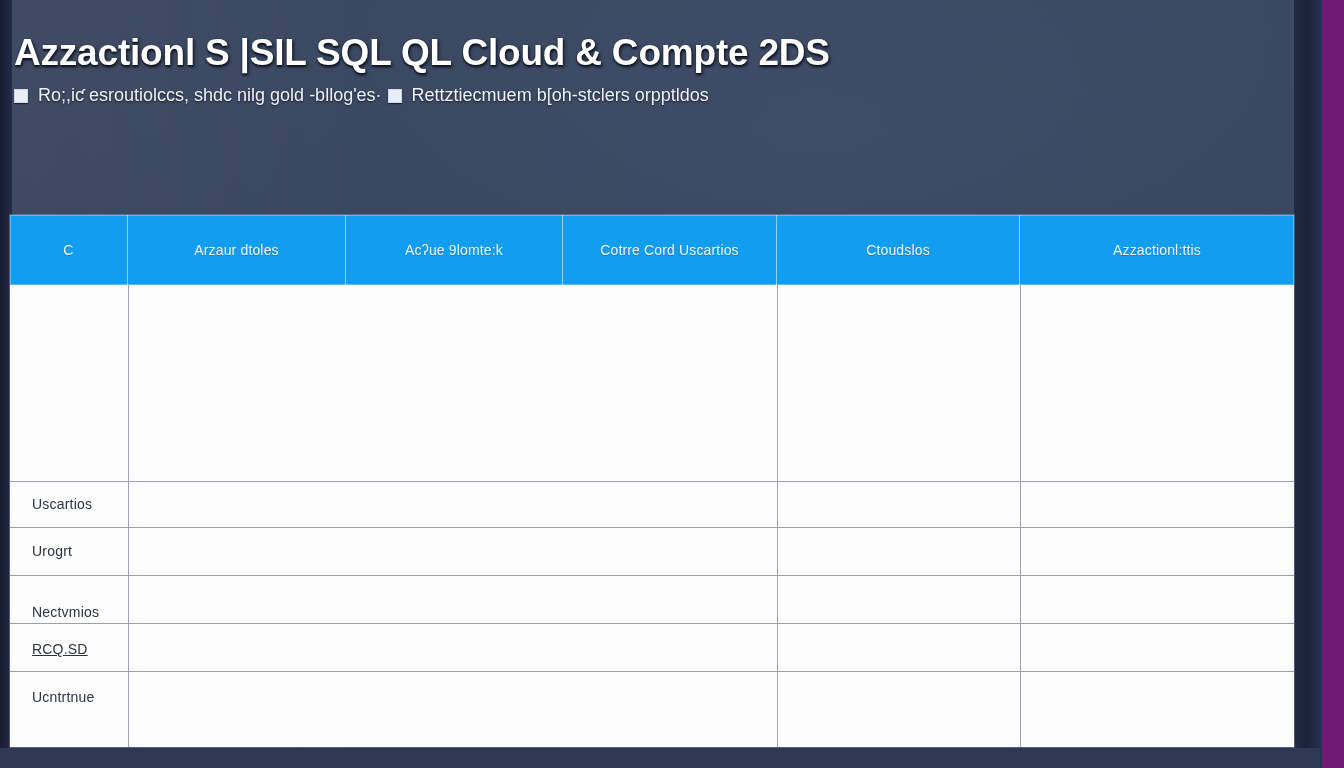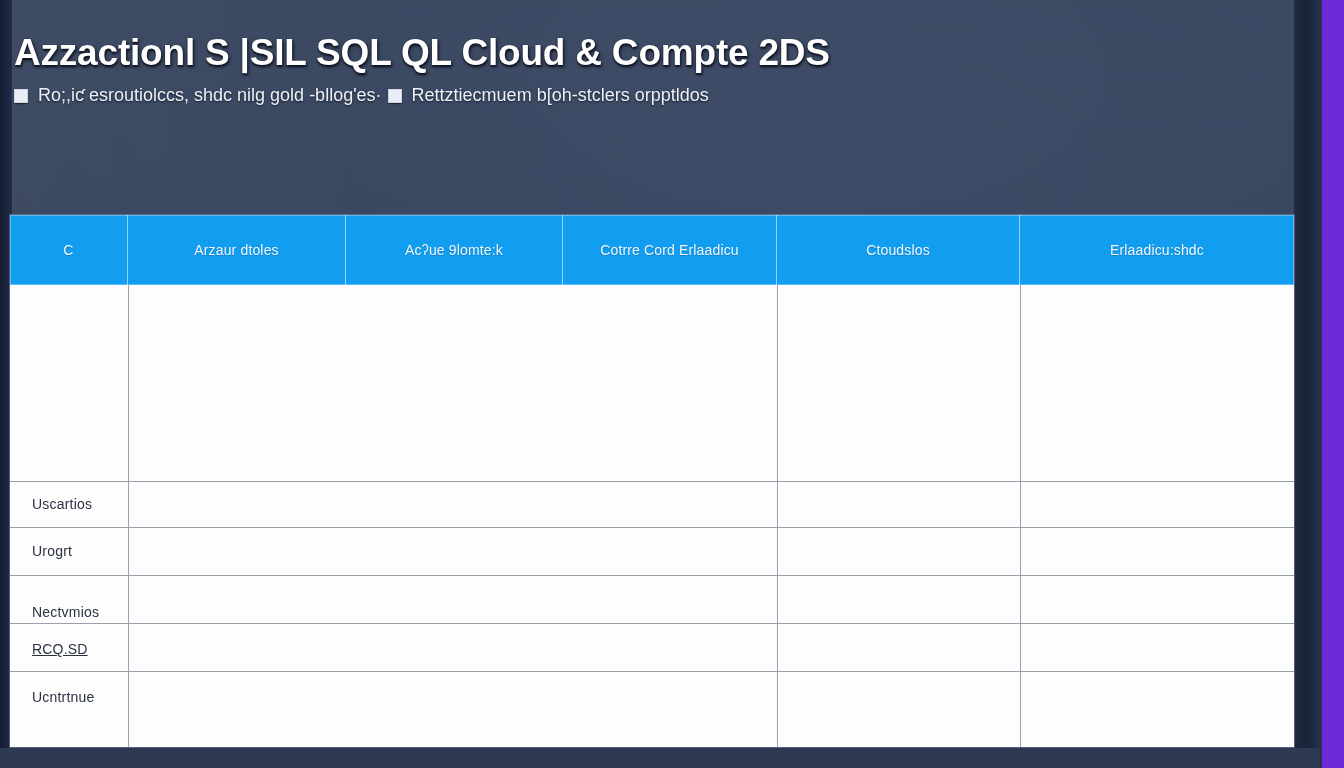--- a/index.html
+++ b/index.html
@@ -11,21 +11,21 @@
     width: 1344px;
     height: 768px;
     overflow: hidden;
     font-family: "Liberation Sans", sans-serif;
   }
 
   #screen {
     position: relative;
     width: 1344px;
     height: 768px;
-    background: #6d28d9;
+    background: #701a75;
     overflow: hidden;
   }
 
   
   .slide-bg {
     position: absolute;
     left: 0;
     top: 0;
     width: 1320px;
     height: 768px;
@@ -221,23 +221,23 @@
       </div>
     </div>
   </div>
 
   <div class="table-wrap">
 
     <div class="thead">
       <div class="th c0">C</div>
       <div class="th c1">Arzaur dtoles</div>
       <div class="th c2">Acʔue 9lomte:k</div>
-      <div class="th c3">Cotrre Cord Erlaadicu</div>
+      <div class="th c3">Cotrre Cord Uscartios</div>
       <div class="th c4">Ctoudslos</div>
-      <div class="th c5">Erlaadicu:shdc</div>
+      <div class="th c5">Azzactionl:ttis</div>
     </div>
 
     <div class="tbody">
       <div class="vrule v0"></div>
       <div class="vrule v1"></div>
       <div class="vrule v2"></div>
 
       <div class="hrule" style="top:196px;"></div>
       <div class="hrule" style="top:242px;"></div>
       <div class="hrule" style="top:290px;"></div>

